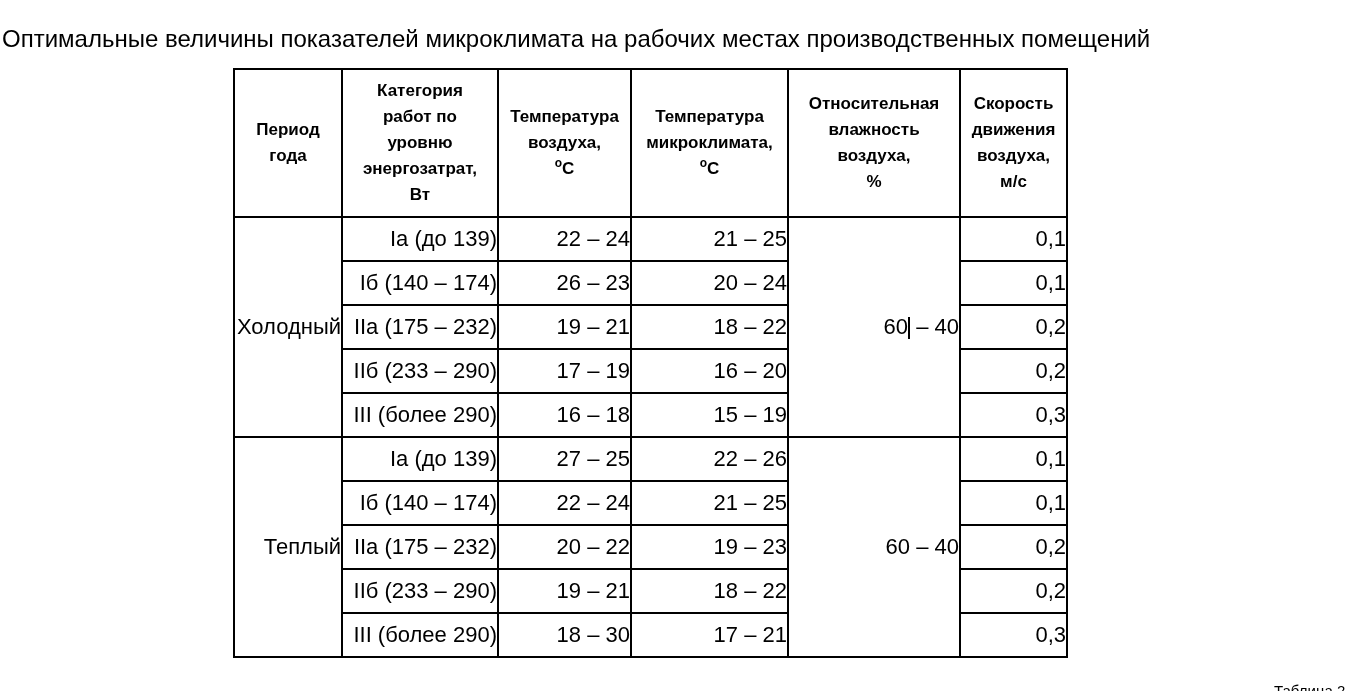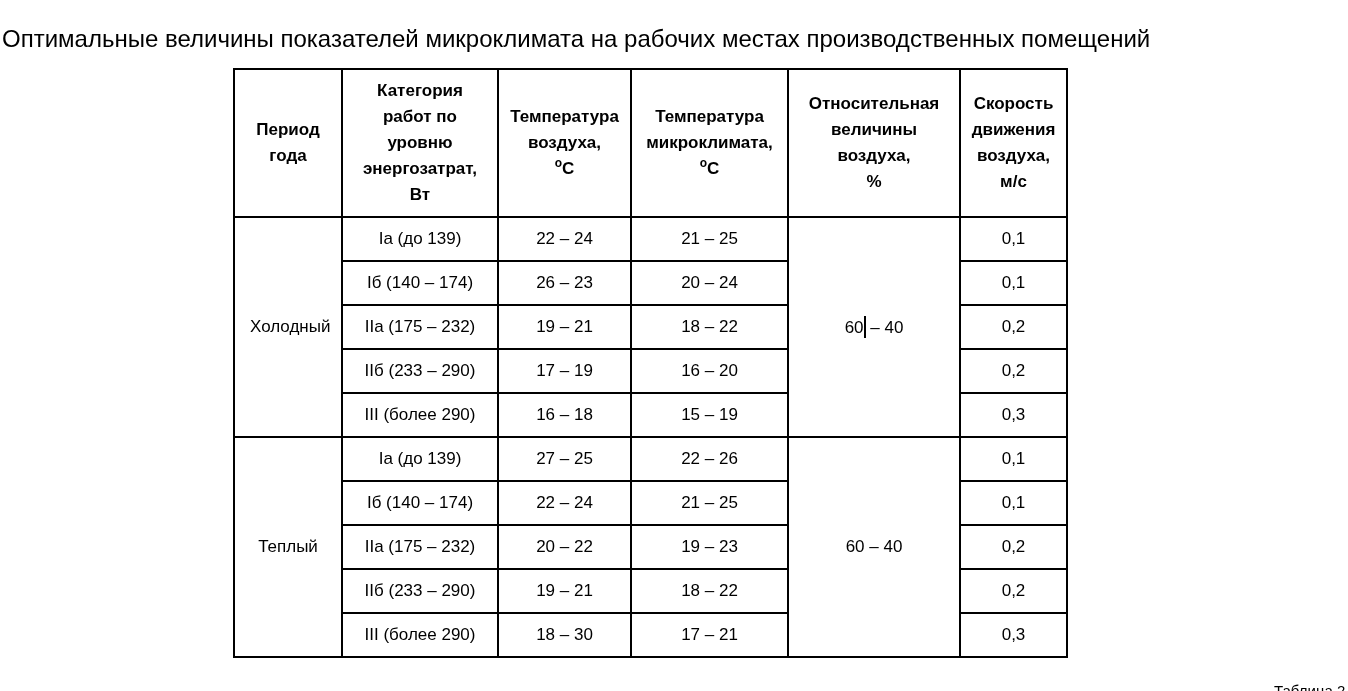--- a/index.html
+++ b/index.html
@@ -45,23 +45,24 @@
     line-height: 26px;
     padding: 2px 4px;
   }
   .climate-table thead th sup {
     font-size: 12px;
     vertical-align: super;
     line-height: 0;
   }
   .climate-table tbody td {
     height: 44px;
-    font-size: 17px;
+    font-size: 22px;
     font-weight: normal;
-    padding: 0 15px;
+    padding: 0 0;
+    text-align: right;
   }
   .humidity-cell span { white-space: pre; }
   .text-cursor {
     display: inline-block;
     width: 2px; height: 22px;
     background: #000000;
     vertical-align: -5px;
   }
   .table-caption {
     position: absolute;
@@ -104,21 +105,21 @@
           <div>воздуха,</div>
           <div><sup>о</sup>С</div>
         </th>
         <th>
           <div>Температура</div>
           <div>микроклимата,</div>
           <div><sup>о</sup>С</div>
         </th>
         <th>
           <div>Относительная</div>
-          <div>величины</div>
+          <div>влажность</div>
           <div>воздуха,</div>
           <div>%</div>
         </th>
         <th>
           <div>Скорость</div>
           <div>движения</div>
           <div>воздуха,</div>
           <div>м/с</div>
         </th>
       </tr>

